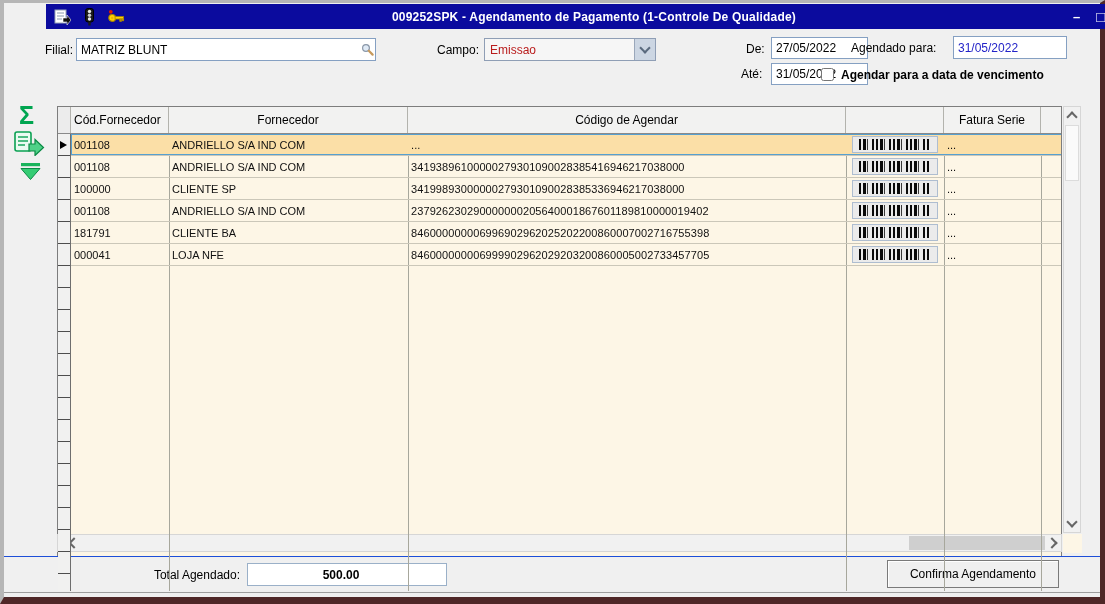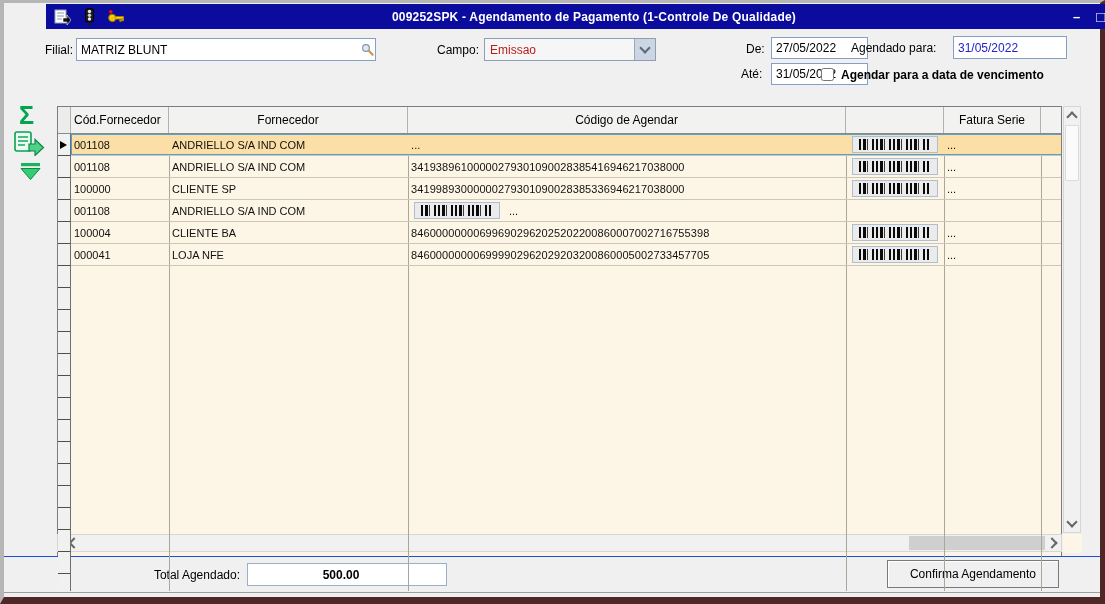--- a/index.html
+++ b/index.html
@@ -299,31 +299,32 @@
         <span class="bc-bars"></span>
       </span>
     </div>
     <div class="cell c-fat">...</div>
     <div class="cell c-extra"></div>
   </div>
 
   <div class="grid-row">
     <div class="cell c-cod">001108</div>
     <div class="cell c-forn">ANDRIELLO S/A IND COM</div>
-    <div class="cell c-bc">
-      <span class="bc-btn">
-        <span class="bc-bars"></span>
-      </span>
-    </div>
-    <div class="cell c-fat">...</div>
-    <div class="cell c-extra"></div>
-  </div>
-
-  <div class="grid-row">
-    <div class="cell c-cod">100004</div>
+    <div class="cell c-barras">237926230290000000205640001867601189810000019402</div>
+    <div class="cell c-bc">
+      <span class="bc-btn">
+        <span class="bc-bars"></span>
+      </span>
+    </div>
+    <div class="cell c-fat">...</div>
+    <div class="cell c-extra"></div>
+  </div>
+
+  <div class="grid-row">
+    <div class="cell c-cod">181791</div>
     <div class="cell c-forn">CLIENTE BA</div>
     <div class="cell c-barras">846000000006996902962025202200860007002716755398</div>
     <div class="cell c-bc">
       <span class="bc-btn">
         <span class="bc-bars"></span>
       </span>
     </div>
     <div class="cell c-fat">...</div>
     <div class="cell c-extra"></div>
   </div>

